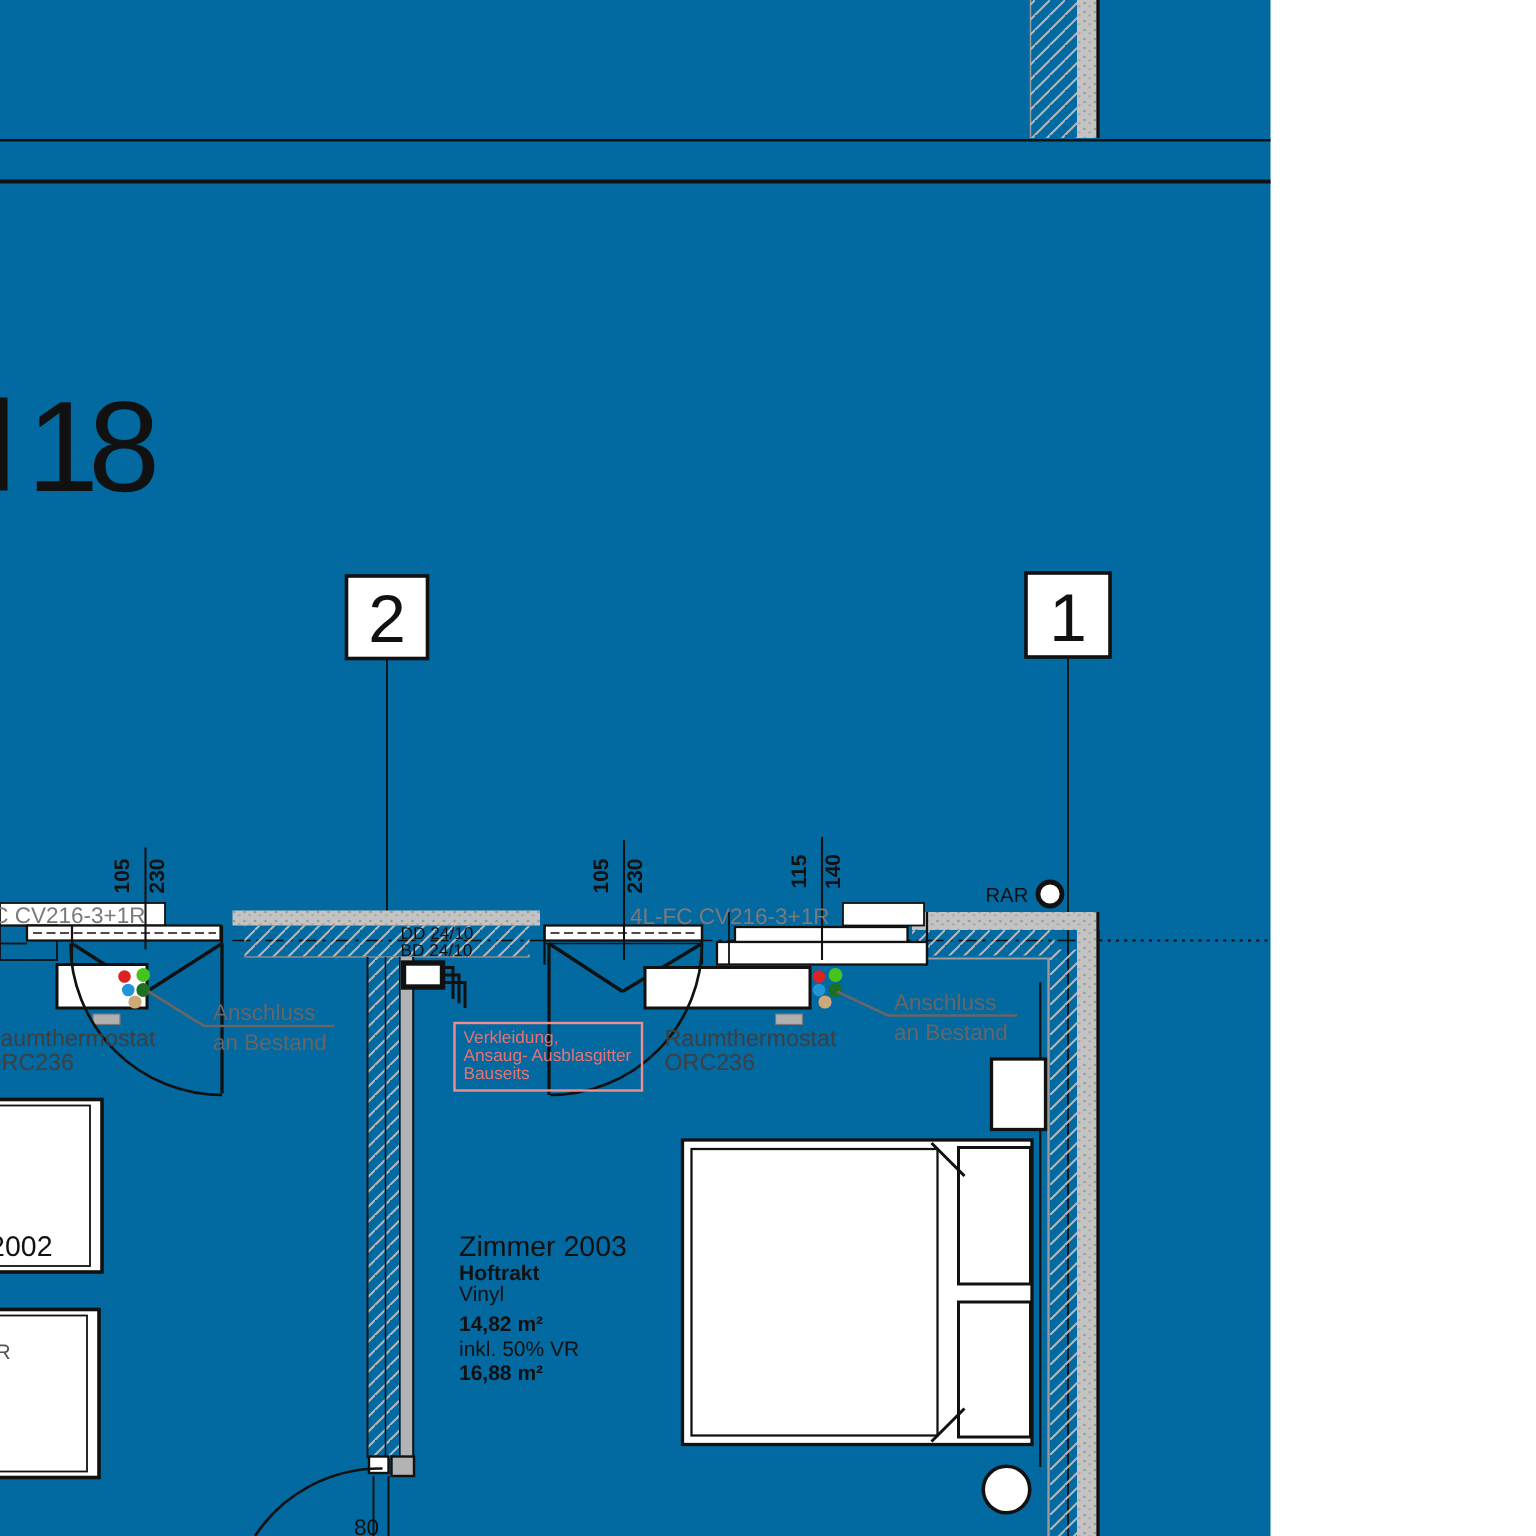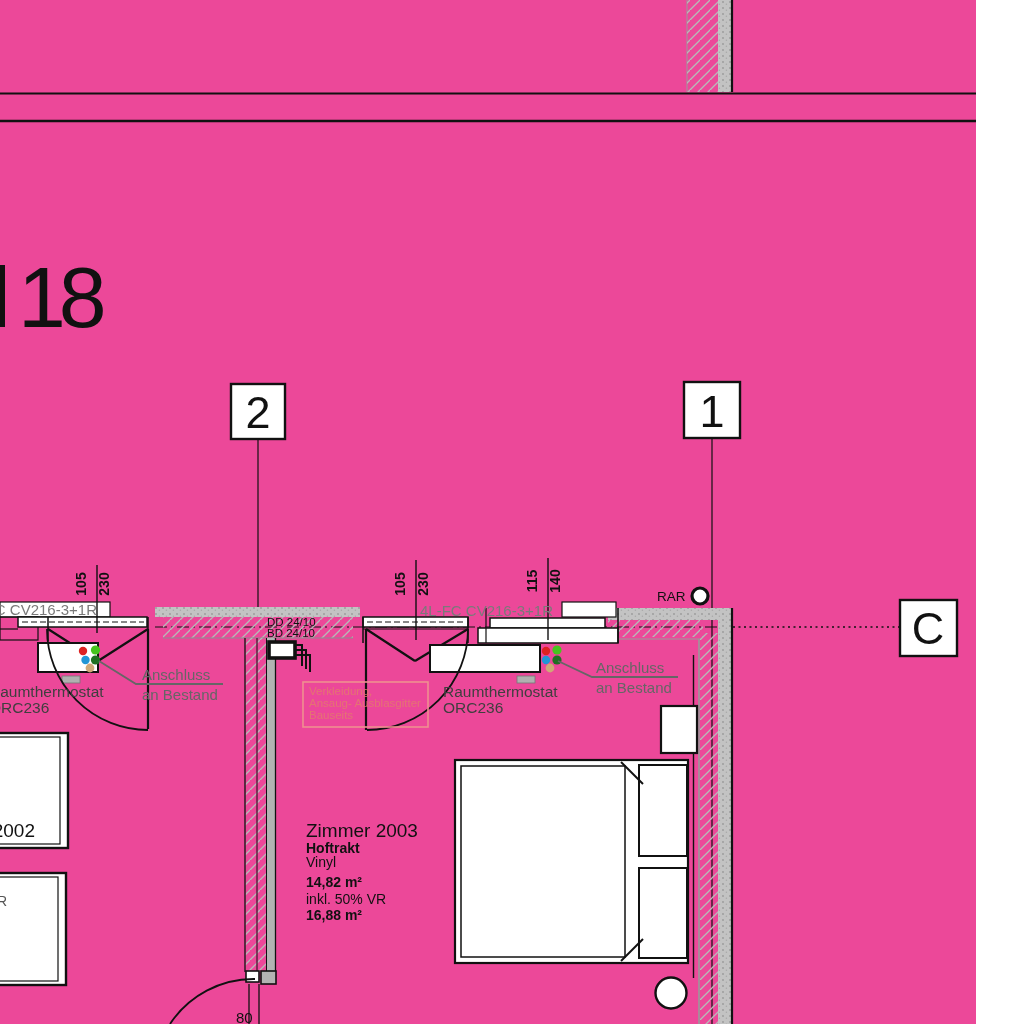--- a/index.html
+++ b/index.html
@@ -1,16 +1,16 @@
 <!DOCTYPE html>
 <html><head>
 <meta charset="utf-8">
 <style>
   html,body{margin:0;padding:0;background:#ffffff;}
-  #stage{width:976px;height:1024px;position:relative;background:#ec4899;overflow:hidden;}
+  #stage{width:847px;height:1024px;position:relative;background:#0369a1;overflow:hidden;}
   svg{display:block;}
   text{font-family:"Liberation Sans","DejaVu Sans",sans-serif;}
 </style>
 </head>
 <body>
 
 <div id="stage">
 <svg width="1024" height="1024" viewBox="0 0 1024 1024">
   <defs>
     <pattern id="hatch" width="10" height="10" patternUnits="userSpaceOnUse">

